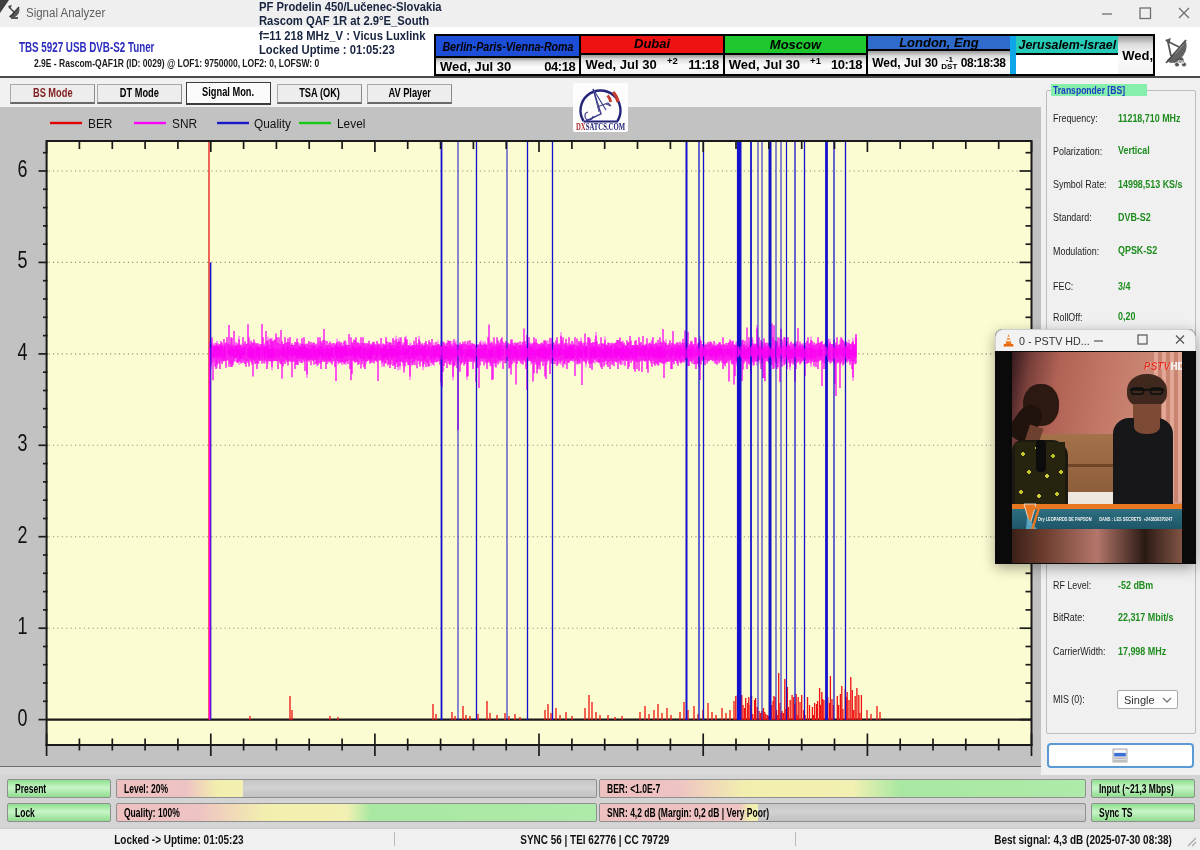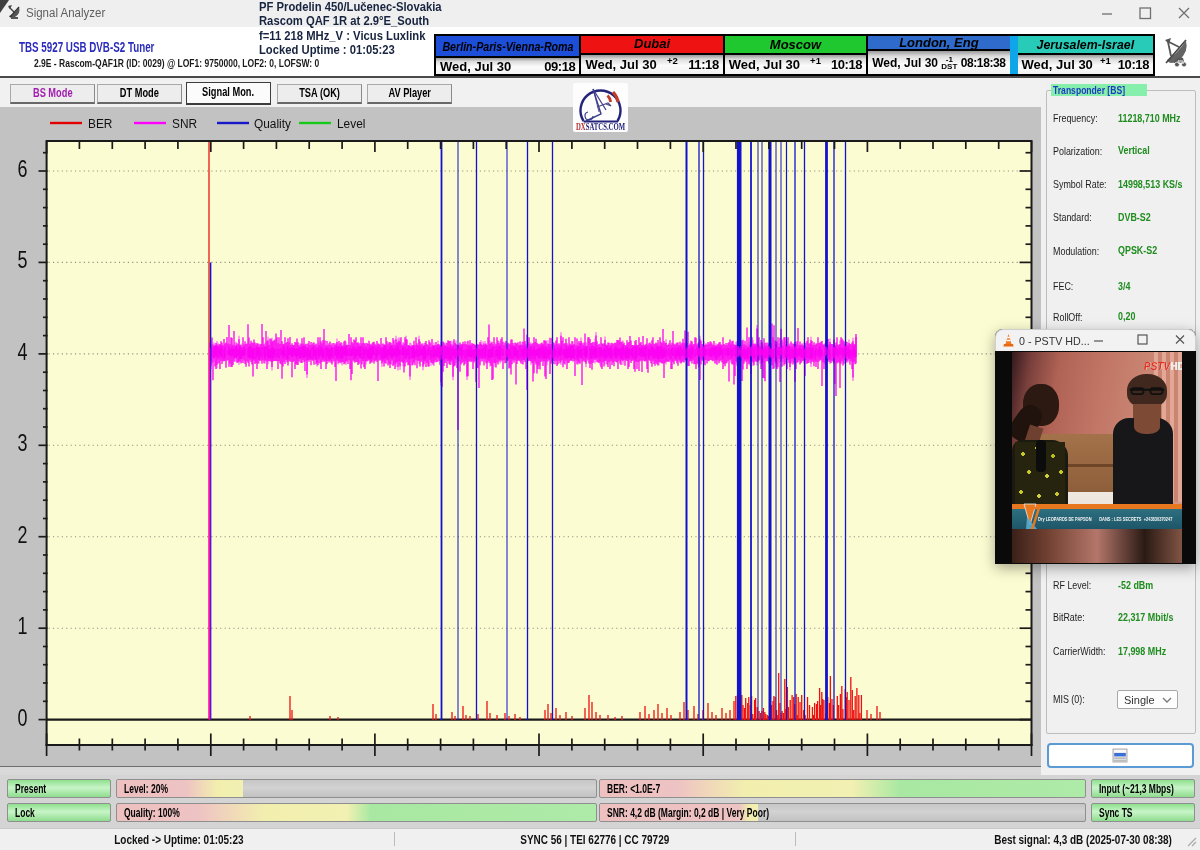--- a/index.html
+++ b/index.html
@@ -34,21 +34,21 @@
 <div class="abs b" style="left:259px;top:0px;font-size:12.5px;line-height:14.4px;color:#17233f;transform:scaleX(.90);transform-origin:0 0">PF Prodelin 450/Lučenec-Slovakia<br>Rascom QAF 1R at 2.9°E_South<br>f=11 218 MHz_V : Vicus Luxlink<br>Locked Uptime : 01:05:23</div>
 
 <div class="abs" style="left:434px;top:34px;width:721px;height:42px;border:2px solid #000;display:flex">
 <div style="width:144.2px;display:flex;flex-direction:column;overflow:hidden">
 <div style="height:22px;background:#1d4ed8;border-bottom:2px solid #000;display:flex;justify-content:center;align-items:center;overflow:visible">
         <span style="font-size:13px;font-weight:bold;font-style:italic;color:#000;white-space:nowrap;transform:scaleX(0.82)">Berlin-Paris-Vienna-Roma</span>
       </div>
 <div style="flex:1;background:linear-gradient(180deg,#9a9a9a 0,#dcdcdc 22%,#fbfbfb 55%,#f2f2f2 100%);font-size:13px;font-weight:bold;color:#000;display:flex;align-items:center;padding:0 4px;white-space:nowrap">
         <span>Wed, Jul 30</span>
         <span style="flex:1;text-align:center"></span>
-        <span style="letter-spacing:-0.4px">09:18</span>
+        <span style="letter-spacing:-0.4px">04:18</span>
       </div>
 </div>
     <div style="width:144.2px;border-left:2px solid #000;display:flex;flex-direction:column;overflow:hidden">
 <div style="height:19px;background:#ee1212;border-bottom:2px solid #000;display:flex;justify-content:center;overflow:visible">
         <span style="font-size:13px;font-weight:bold;font-style:italic;color:#000;white-space:nowrap;transform:scaleX(1.0)">Dubai</span>
       </div>
 <div style="flex:1;background:linear-gradient(180deg,#9a9a9a 0,#dcdcdc 22%,#fbfbfb 55%,#f2f2f2 100%);font-size:13px;font-weight:bold;color:#000;display:flex;align-items:center;padding:0 4px;white-space:nowrap">
         <span>Wed, Jul 30</span>
         <span style="flex:1;text-align:center"><span style="font-size:9.5px;font-weight:bold;position:relative;top:-5px">+2</span></span>
         <span style="letter-spacing:-0.4px">11:18</span>
@@ -67,21 +67,21 @@
     <div style="width:144.2px;border-left:2px solid #000;display:flex;flex-direction:column;overflow:hidden">
 <div style="height:15px;background:#2e6bca;border-bottom:2px solid #000;display:flex;justify-content:center;align-items:center;overflow:visible">
         <span style="font-size:13px;font-weight:bold;font-style:italic;color:#000;white-space:nowrap;transform:scaleX(1.0)">London, Eng</span>
       </div>
 <div style="flex:1;background:linear-gradient(180deg,#9a9a9a 0,#dcdcdc 22%,#fbfbfb 55%,#f2f2f2 100%);font-size:12px;font-weight:bold;color:#000;display:flex;align-items:center;padding:0 4px;white-space:nowrap">
         <span>Wed, Jul 30</span>
         <span style="flex:1;text-align:center"><span style="display:inline-block;font-size:8px;font-weight:bold;line-height:7px;text-align:center;position:relative;top:1.5px">-1<br>DST</span></span>
         <span style="letter-spacing:-0.4px">08:18:38</span>
       </div>
 </div>
-    <div style="width:144.2px;border-left:8px solid #0ea5e9;display:flex;flex-direction:column;overflow:hidden">
+    <div style="width:144.2px;border-left:6px solid #0ea5e9;display:flex;flex-direction:row;overflow:hidden">
 <div style="height:19px;background:#27cbb7;border-bottom:2px solid #000;display:flex;justify-content:center;align-items:center;overflow:visible">
         <span style="font-size:13px;font-weight:bold;font-style:italic;color:#000;white-space:nowrap;transform:scaleX(0.95)">Jerusalem-Israel</span>
       </div>
 <div style="flex:1;background:linear-gradient(180deg,#9a9a9a 0,#dcdcdc 22%,#fbfbfb 55%,#f2f2f2 100%);font-size:13px;font-weight:bold;color:#000;display:flex;align-items:center;padding:0 4px;white-space:nowrap">
         <span>Wed, Jul 30</span>
         <span style="flex:1;text-align:center"><span style="font-size:9.5px;font-weight:bold;position:relative;top:-5px">+1</span></span>
         <span style="letter-spacing:-0.4px">10:18</span>
       </div>
 </div>
 </div>
@@ -94,21 +94,21 @@
  <path d="M13,24 q4,-4 8,-2 l1.5,5 h-11 z" fill="#575757"></path>
  <circle cx="15" cy="28.5" r="2.4" fill="#575757" stroke="#fff" stroke-width="0.7"></circle>
  <circle cx="22" cy="28.5" r="2.4" fill="#575757" stroke="#fff" stroke-width="0.7"></circle>
  <text x="15.5" y="27.5" font-size="4.5" fill="#f0f0f0" font-family="Liberation Sans,sans-serif" font-weight="bold">6%</text>
 </svg>
 
 <div class="abs" style="left:0;top:76px;width:1200px;height:1.6px;background:#4a4a4a"></div>
 
 <div class="abs" style="left:0;top:77.5px;width:1041px;height:29.5px;background:#f1f1f1"></div>
 <div class="abs" style="left:1041px;top:77.5px;width:159px;height:697px;background:#f0f0f0"></div>
-<div class="abs b" style="left:10px;top:84px;width:85px;height:20px;background:#ededed;border:1px solid #a9a9a9;border-bottom:2.2px solid #686868;border-right:1.6px solid #8a8a8a;font-size:12.5px;text-align:center;line-height:17px;color:#a21caf"><span class="cx" style="transform:scaleX(.74);transform-origin:center">BS Mode</span></div>
+<div class="abs b" style="left:10px;top:84px;width:85px;height:20px;background:#ededed;border:1px solid #a9a9a9;border-bottom:2.2px solid #686868;border-right:1.6px solid #8a8a8a;font-size:12.5px;text-align:center;line-height:17px;color:#7f1d1d"><span class="cx" style="transform:scaleX(.74);transform-origin:center">BS Mode</span></div>
 <div class="abs b" style="left:97px;top:84px;width:85px;height:20px;background:#ededed;border:1px solid #a9a9a9;border-bottom:2.2px solid #686868;border-right:1.6px solid #8a8a8a;font-size:12.5px;text-align:center;line-height:17px;color:#000"><span class="cx" style="transform:scaleX(.74);transform-origin:center">DT Mode</span></div>
 <div class="abs b" style="left:186px;top:82px;width:85px;height:23px;background:#fbfbfb;border:1.6px solid #3c3c3c;border-bottom:2.4px solid #3c3c3c;font-size:12.5px;text-align:center;line-height:19px;color:#000"><span class="cx" style="transform:scaleX(.74);transform-origin:center">Signal Mon.</span></div>
 <div class="abs b" style="left:277px;top:84px;width:85px;height:20px;background:#ededed;border:1px solid #a9a9a9;border-bottom:2.2px solid #686868;border-right:1.6px solid #8a8a8a;font-size:12.5px;text-align:center;line-height:17px;color:#000"><span class="cx" style="transform:scaleX(.74);transform-origin:center">TSA (OK)</span></div>
 <div class="abs b" style="left:367px;top:84px;width:85px;height:20px;background:#ededed;border:1px solid #a9a9a9;border-bottom:2.2px solid #686868;border-right:1.6px solid #8a8a8a;font-size:12.5px;text-align:center;line-height:17px;color:#000"><span class="cx" style="transform:scaleX(.74);transform-origin:center">AV Player</span></div>
 
 <svg width="1041" height="668" viewBox="0 0 1041 668" style="position:absolute;left:0;top:107px">
 <rect x="0" y="0" width="1041" height="668" fill="#c2c2c2"></rect>
 <rect x="46.6" y="34" width="984.9" height="604.0" fill="#fcfcd2"></rect>
 <path d="M48.6,521.2H1029.5" stroke="#8a8a7a" stroke-width="1.1" stroke-dasharray="1.1 3.3"></path>
     <path d="M48.6,429.7H1029.5" stroke="#8a8a7a" stroke-width="1.1" stroke-dasharray="1.1 3.3"></path>

